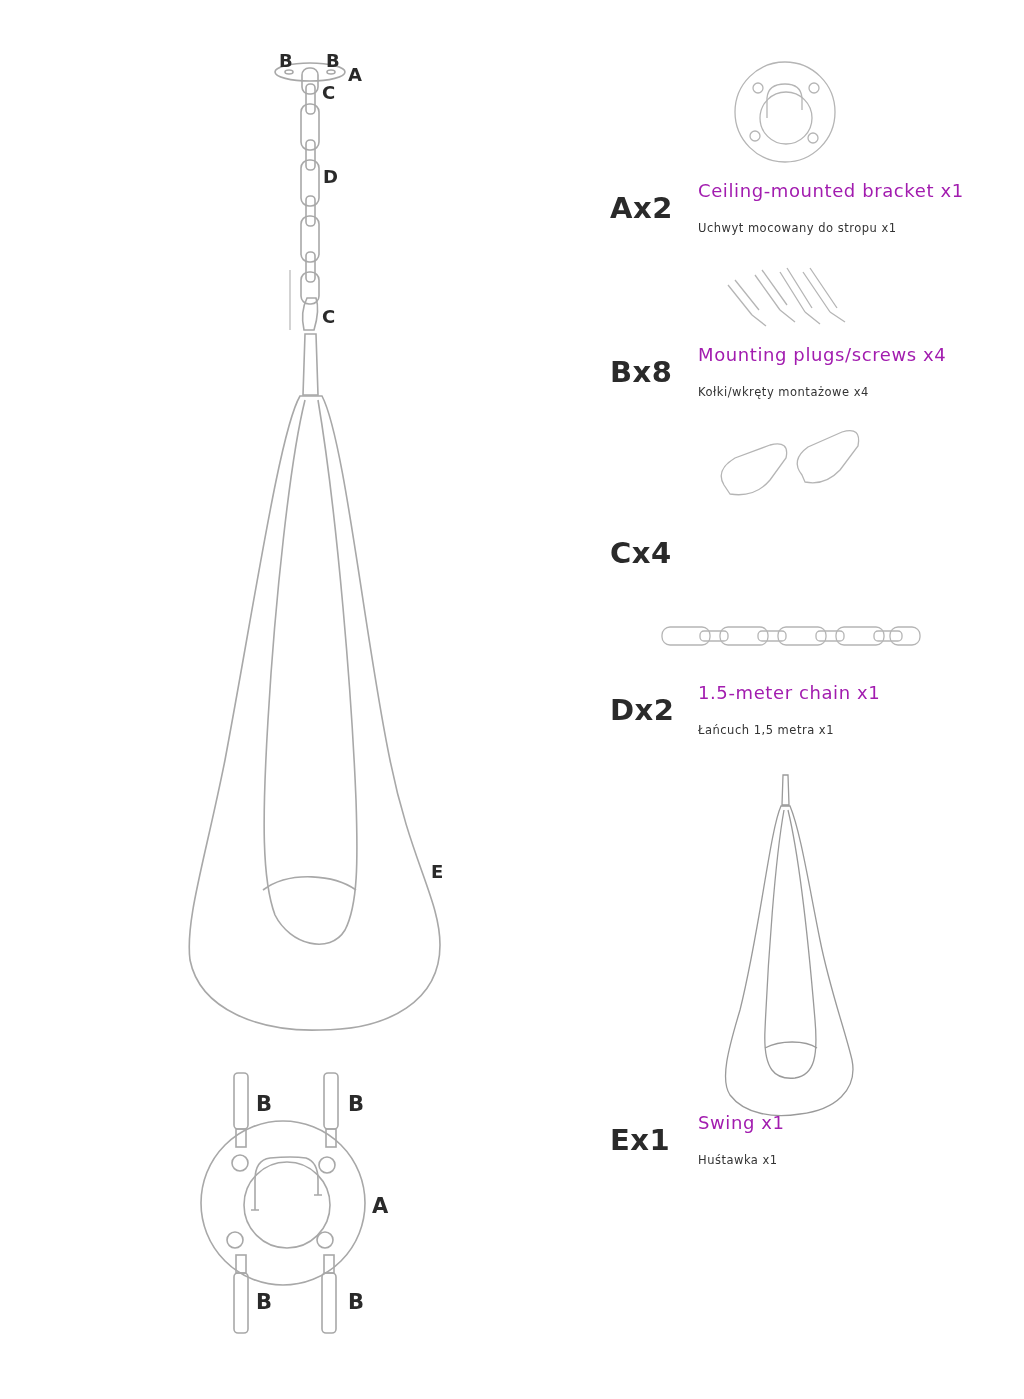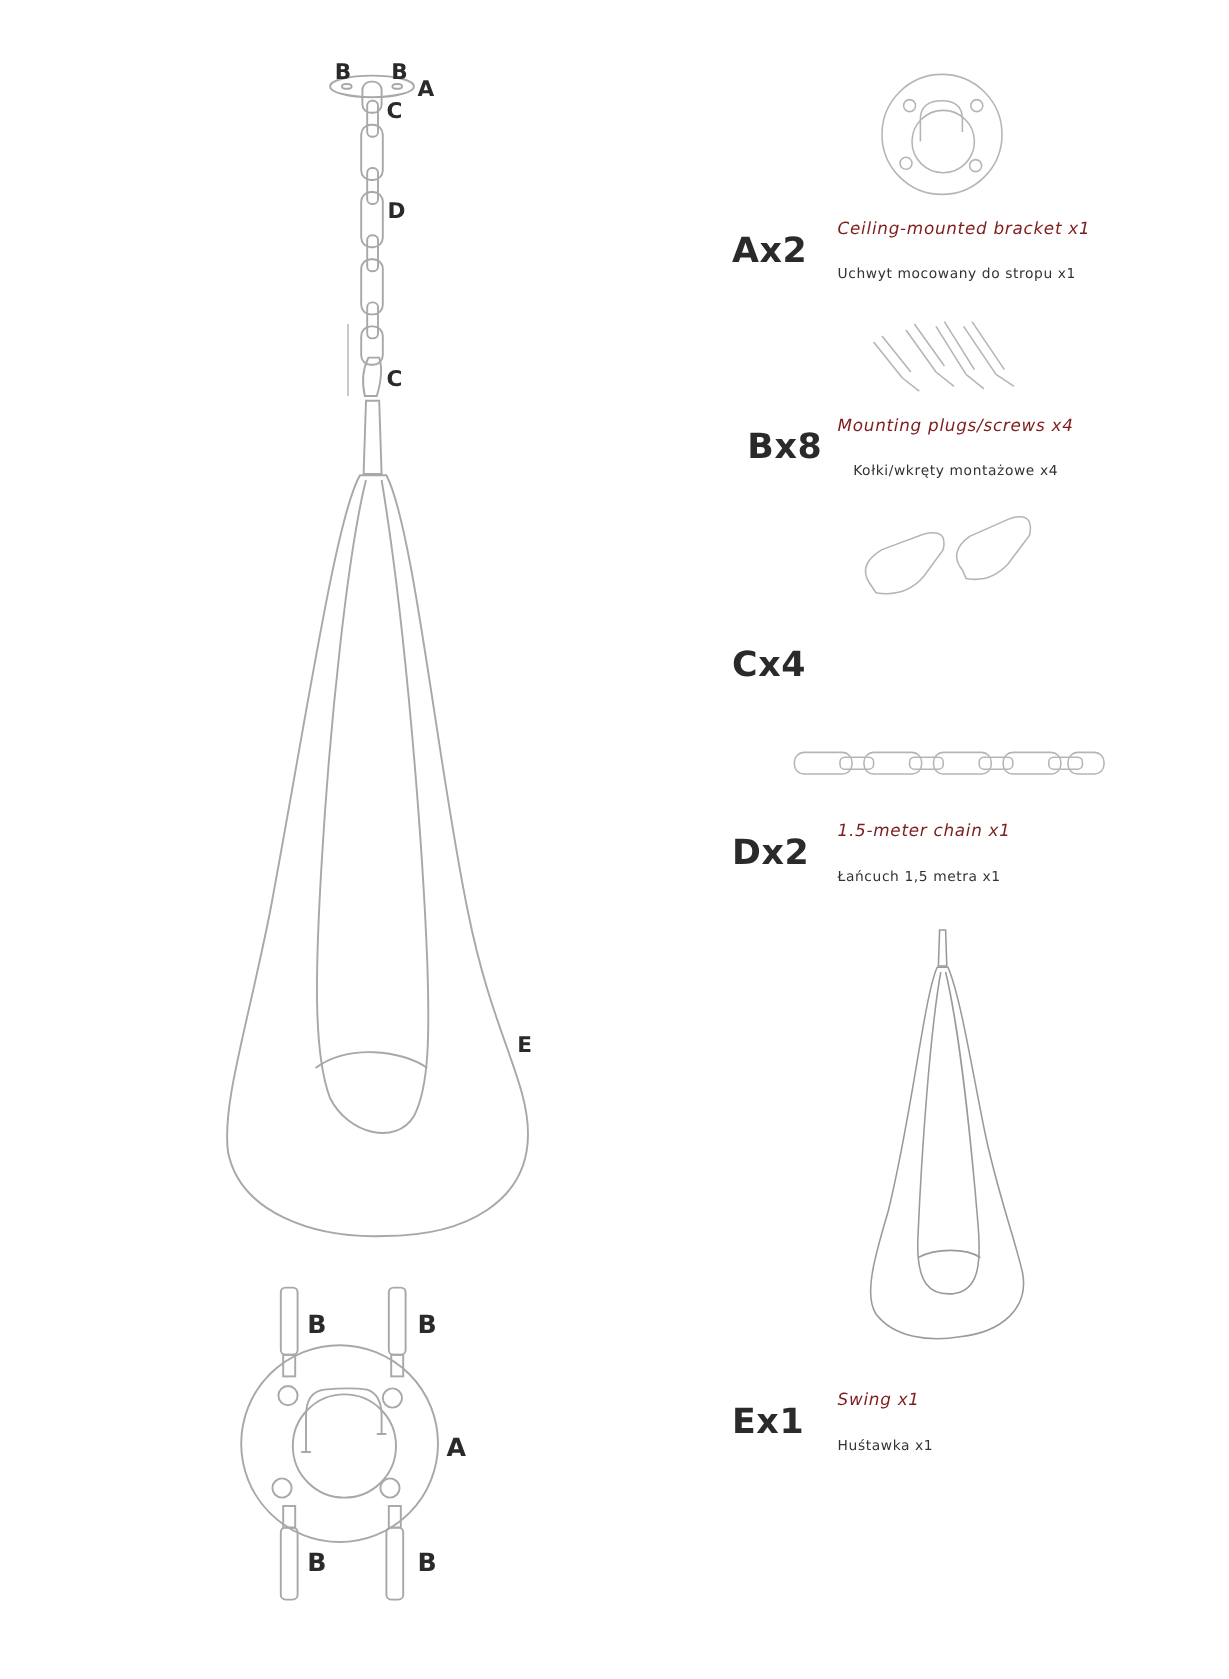--- a/index.html
+++ b/index.html
@@ -5,21 +5,21 @@
   html, body { margin: 0; padding: 0; background: #ffffff; }
   body { width: 1024px; height: 1399px; position: relative; overflow: hidden;
          font-family: "DejaVu Sans", sans-serif; color: #2b2b2b; }
   svg.draw { position: absolute; left: 0; top: 0; }
   .lbl { position: absolute; font-family: "DejaVu Sans", sans-serif; font-weight: bold;
          font-size: 18px; color: #2a2a2a; line-height: 1; }
   .part { position: absolute; left: 610px; display: flex; align-items: center; }
   .code { font-family: "DejaVu Sans", sans-serif; font-weight: bold; font-size: 29px;
           color: #2a2a2a; width: 88px; letter-spacing: 0.5px; }
   .desc { display: flex; flex-direction: column; }
-  .en { font-size: 14px; color: #7f1d1d; letter-spacing: 0.6px; line-height: 22px; font-style: italic; }
+  .en { font-size: 18px; color: #a21caf; letter-spacing: 0.6px; line-height: 22px; }
   .pl { font-size: 11.5px; color: #333; letter-spacing: 0.5px; line-height: 16px; margin-top: 18px; }
 </style>
 </head>
 <body>
 
 <svg class="draw" width="1024" height="1399" viewBox="0 0 1024 1399">
   <g fill="none" stroke="#a8a8a8" stroke-width="1.6">
 
     <g>
       <ellipse cx="310" cy="72" rx="35" ry="9"></ellipse>
@@ -150,39 +150,39 @@
 <div class="lbl" style="left:348px; top:1292px; font-size:21px;">B</div>
 
 <div class="part" style="top:180px;justify-content:flex-end;">
   <div class="code">Ax2</div>
   <div class="desc">
     <div class="en">Ceiling-mounted bracket x1</div>
     <div class="pl">Uchwyt mocowany do stropu x1</div>
   </div>
 </div>
 
-<div class="part" style="top:344px;text-align:center;">
+<div class="part" style="top:344px;">
   <div class="code">Bx8</div>
   <div class="desc">
     <div class="en">Mounting plugs/screws x4</div>
     <div class="pl">Kołki/wkręty montażowe x4</div>
   </div>
 </div>
 
 <div class="part" style="top:536px;">
   <div class="code">Cx4</div>
 </div>
 
 <div class="part" style="top:682px;">
   <div class="code">Dx2</div>
   <div class="desc">
     <div class="en">1.5-meter chain x1</div>
     <div class="pl">Łańcuch 1,5 metra x1</div>
   </div>
 </div>
 
-<div class="part" style="top:1156px;">
+<div class="part" style="top:1112px;">
   <div class="code">Ex1</div>
   <div class="desc">
     <div class="en">Swing x1</div>
     <div class="pl">Huśtawka x1</div>
   </div>
 </div>
 
 </body></html>

